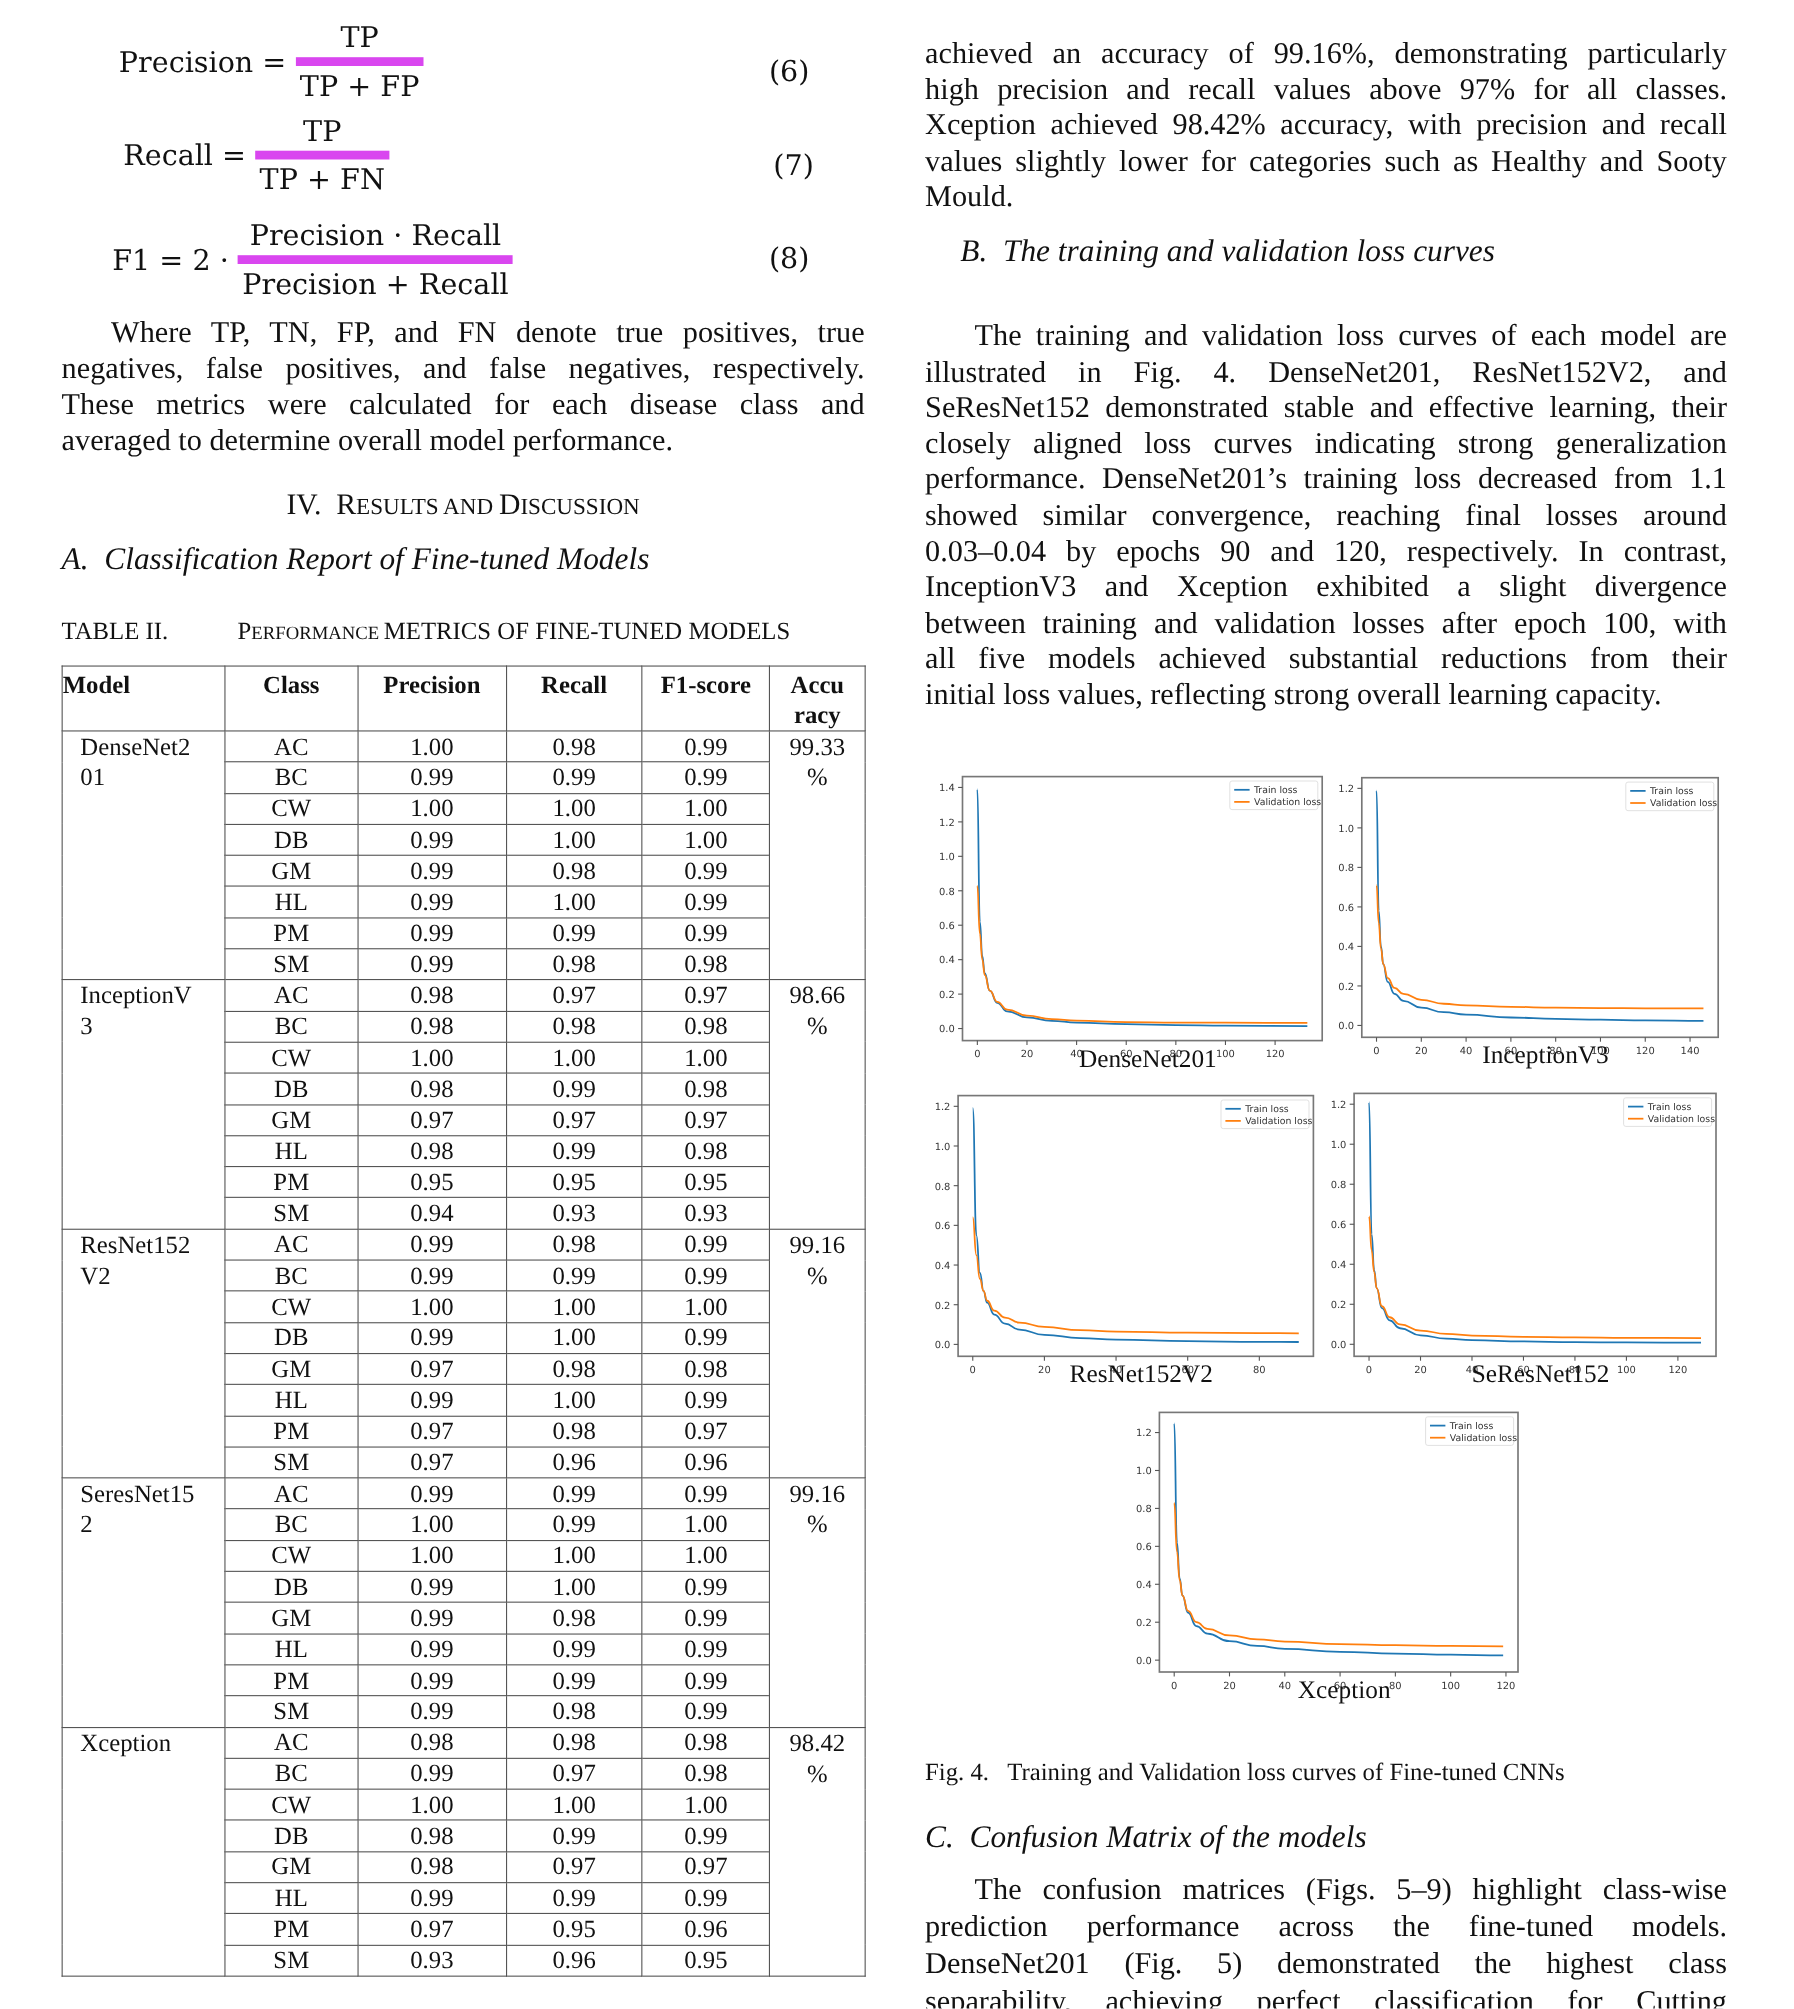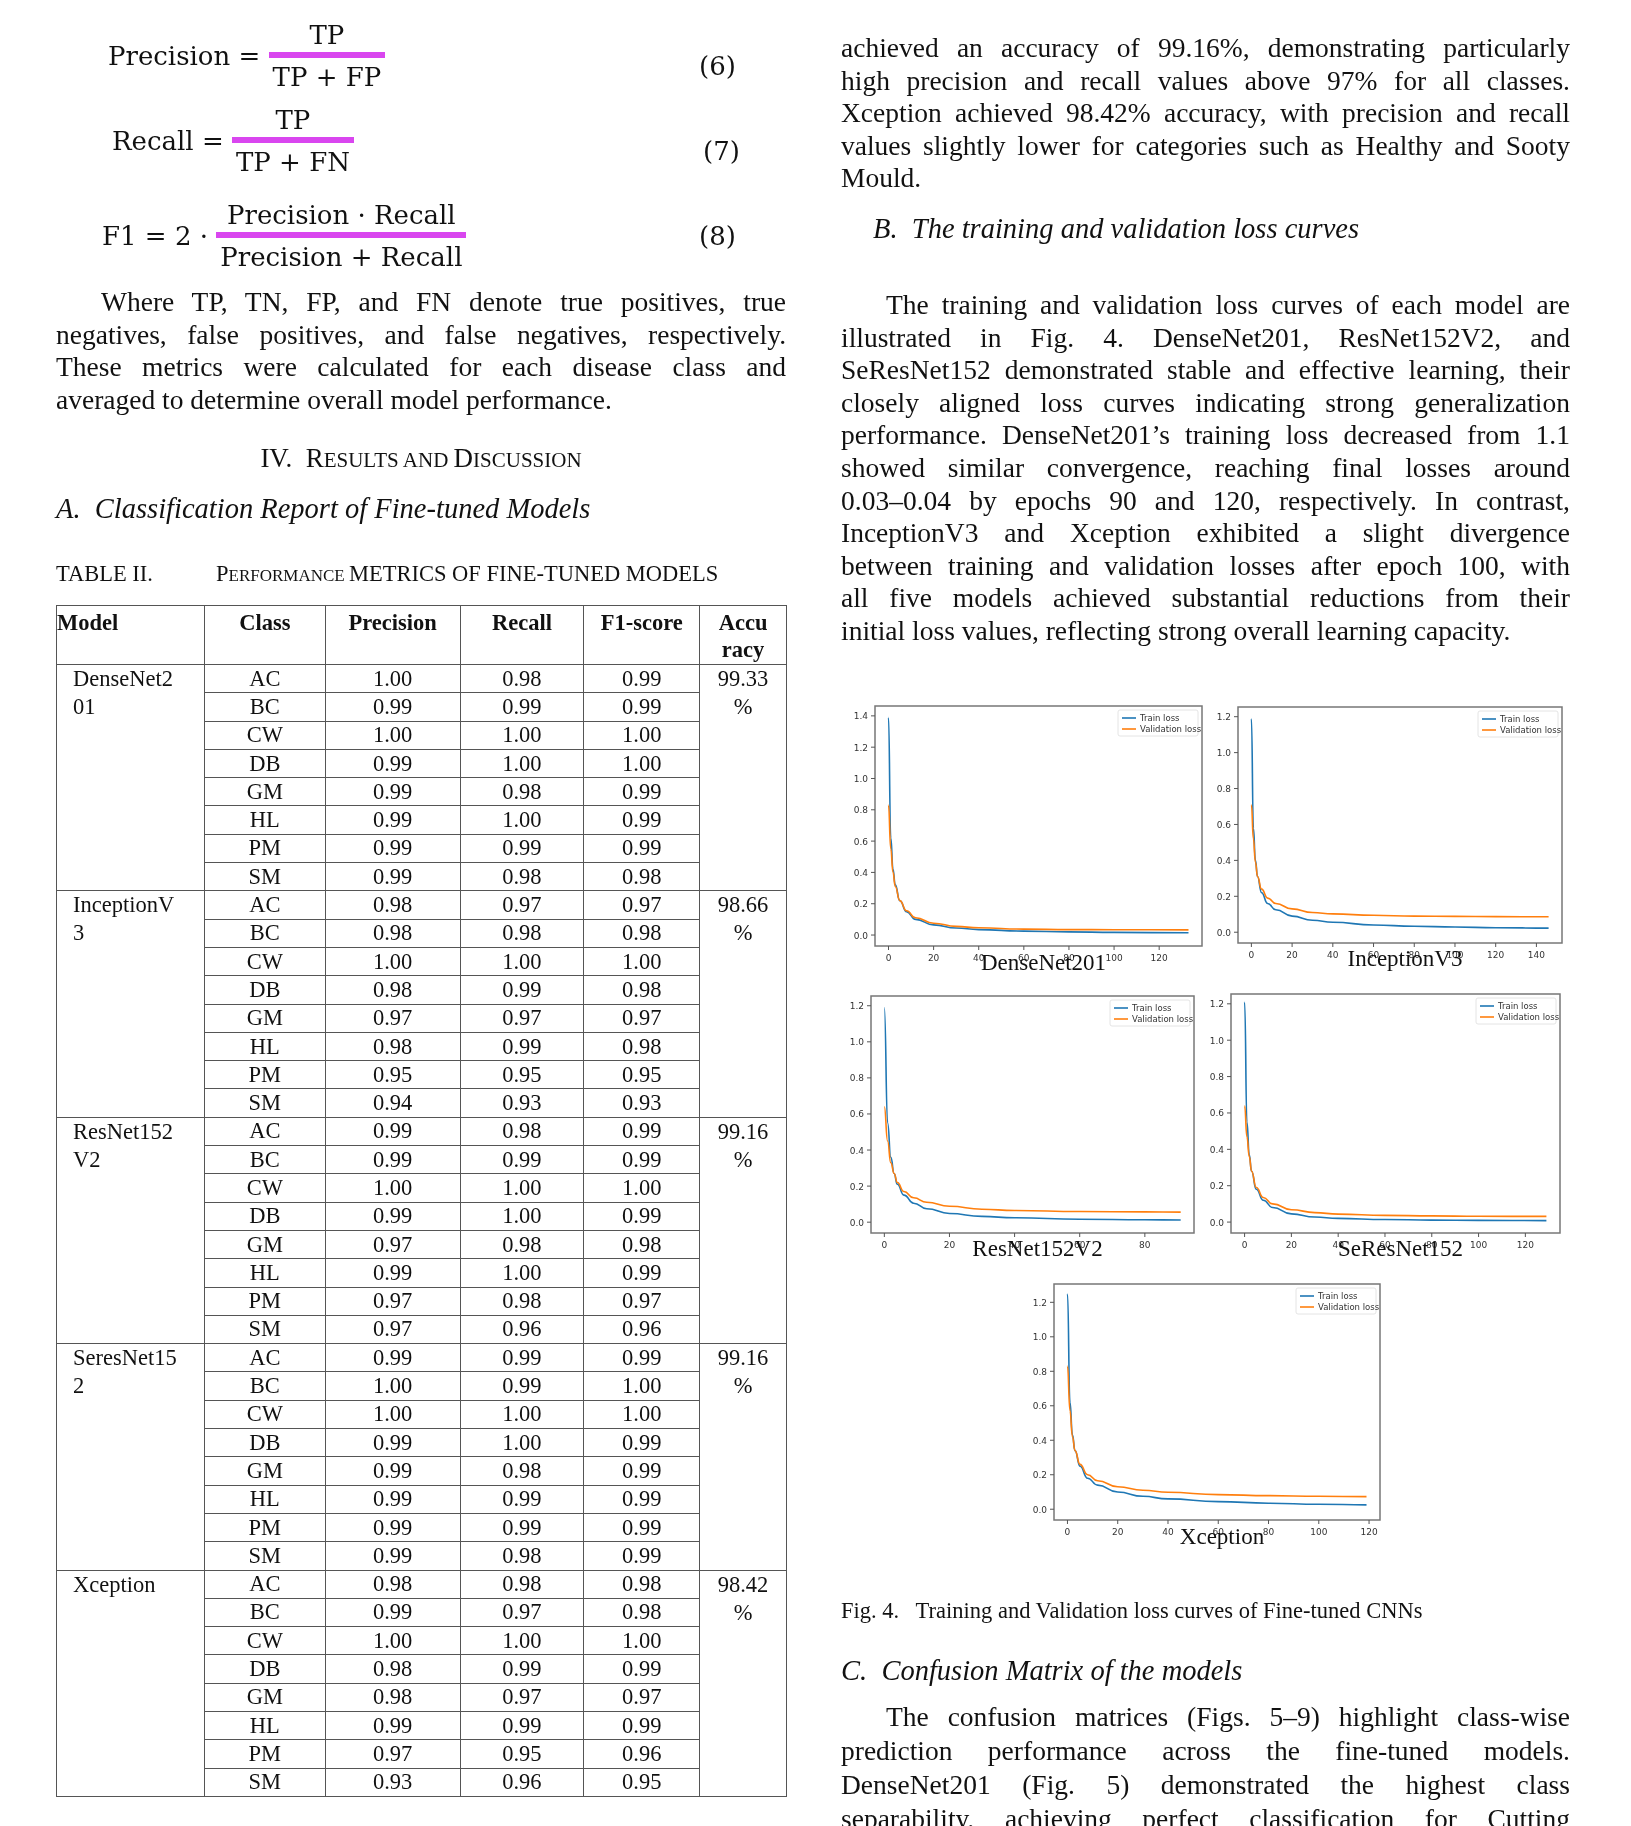--- a/index.html
+++ b/index.html
@@ -5,21 +5,21 @@
   html, body { margin:0; padding:0; background:#fff; }
   body { width:1631px; height:1826px; position:relative; overflow:hidden;
          font-family:"Liberation Serif", serif; color:#111; }
   .abs { position:absolute; }
   .txt { font-size:27.5px; line-height:32.6px; }
   .just { text-align:justify; text-align-last:justify; white-space:nowrap; }
   .line { display:block; height:32.6px; }
   .line.last { text-align-last:left; }
   .eq { font-family:"DejaVu Serif", serif; font-size:26px; position:absolute; }
   .frac { display:inline-block; vertical-align:middle; text-align:center; }
-  .frac .num { display:block; padding:0 4px 2px 4px; border-bottom:6px solid #d946ef; }
+  .frac .num { display:block; padding:0 4px 2px 4px; border-bottom:8px solid #d946ef; }
   .frac .den { display:block; padding:4px 4px 0 4px; }
   .eqno { position:absolute; font-family:"DejaVu Serif", serif; font-size:26px; }
   .heading-roman { font-size:27px; }
   .heading-roman .sc { font-size:21px; }
   .italic-h { font-style:italic; font-size:28.5px; }
   table.metrics { position:absolute; left:56px; top:605px; width:731px; border-collapse:collapse;
                   font-family:"Liberation Serif", serif; font-size:22.5px; }
   table.metrics th, table.metrics td { border:1.5px solid #555; padding:0; }
   table.metrics th { font-weight:bold; vertical-align:top; height:55px; font-size:22.5px; line-height:27px; padding-top:3px; }
   table.metrics td { height:27.3px; line-height:26px; text-align:center; vertical-align:middle; }

